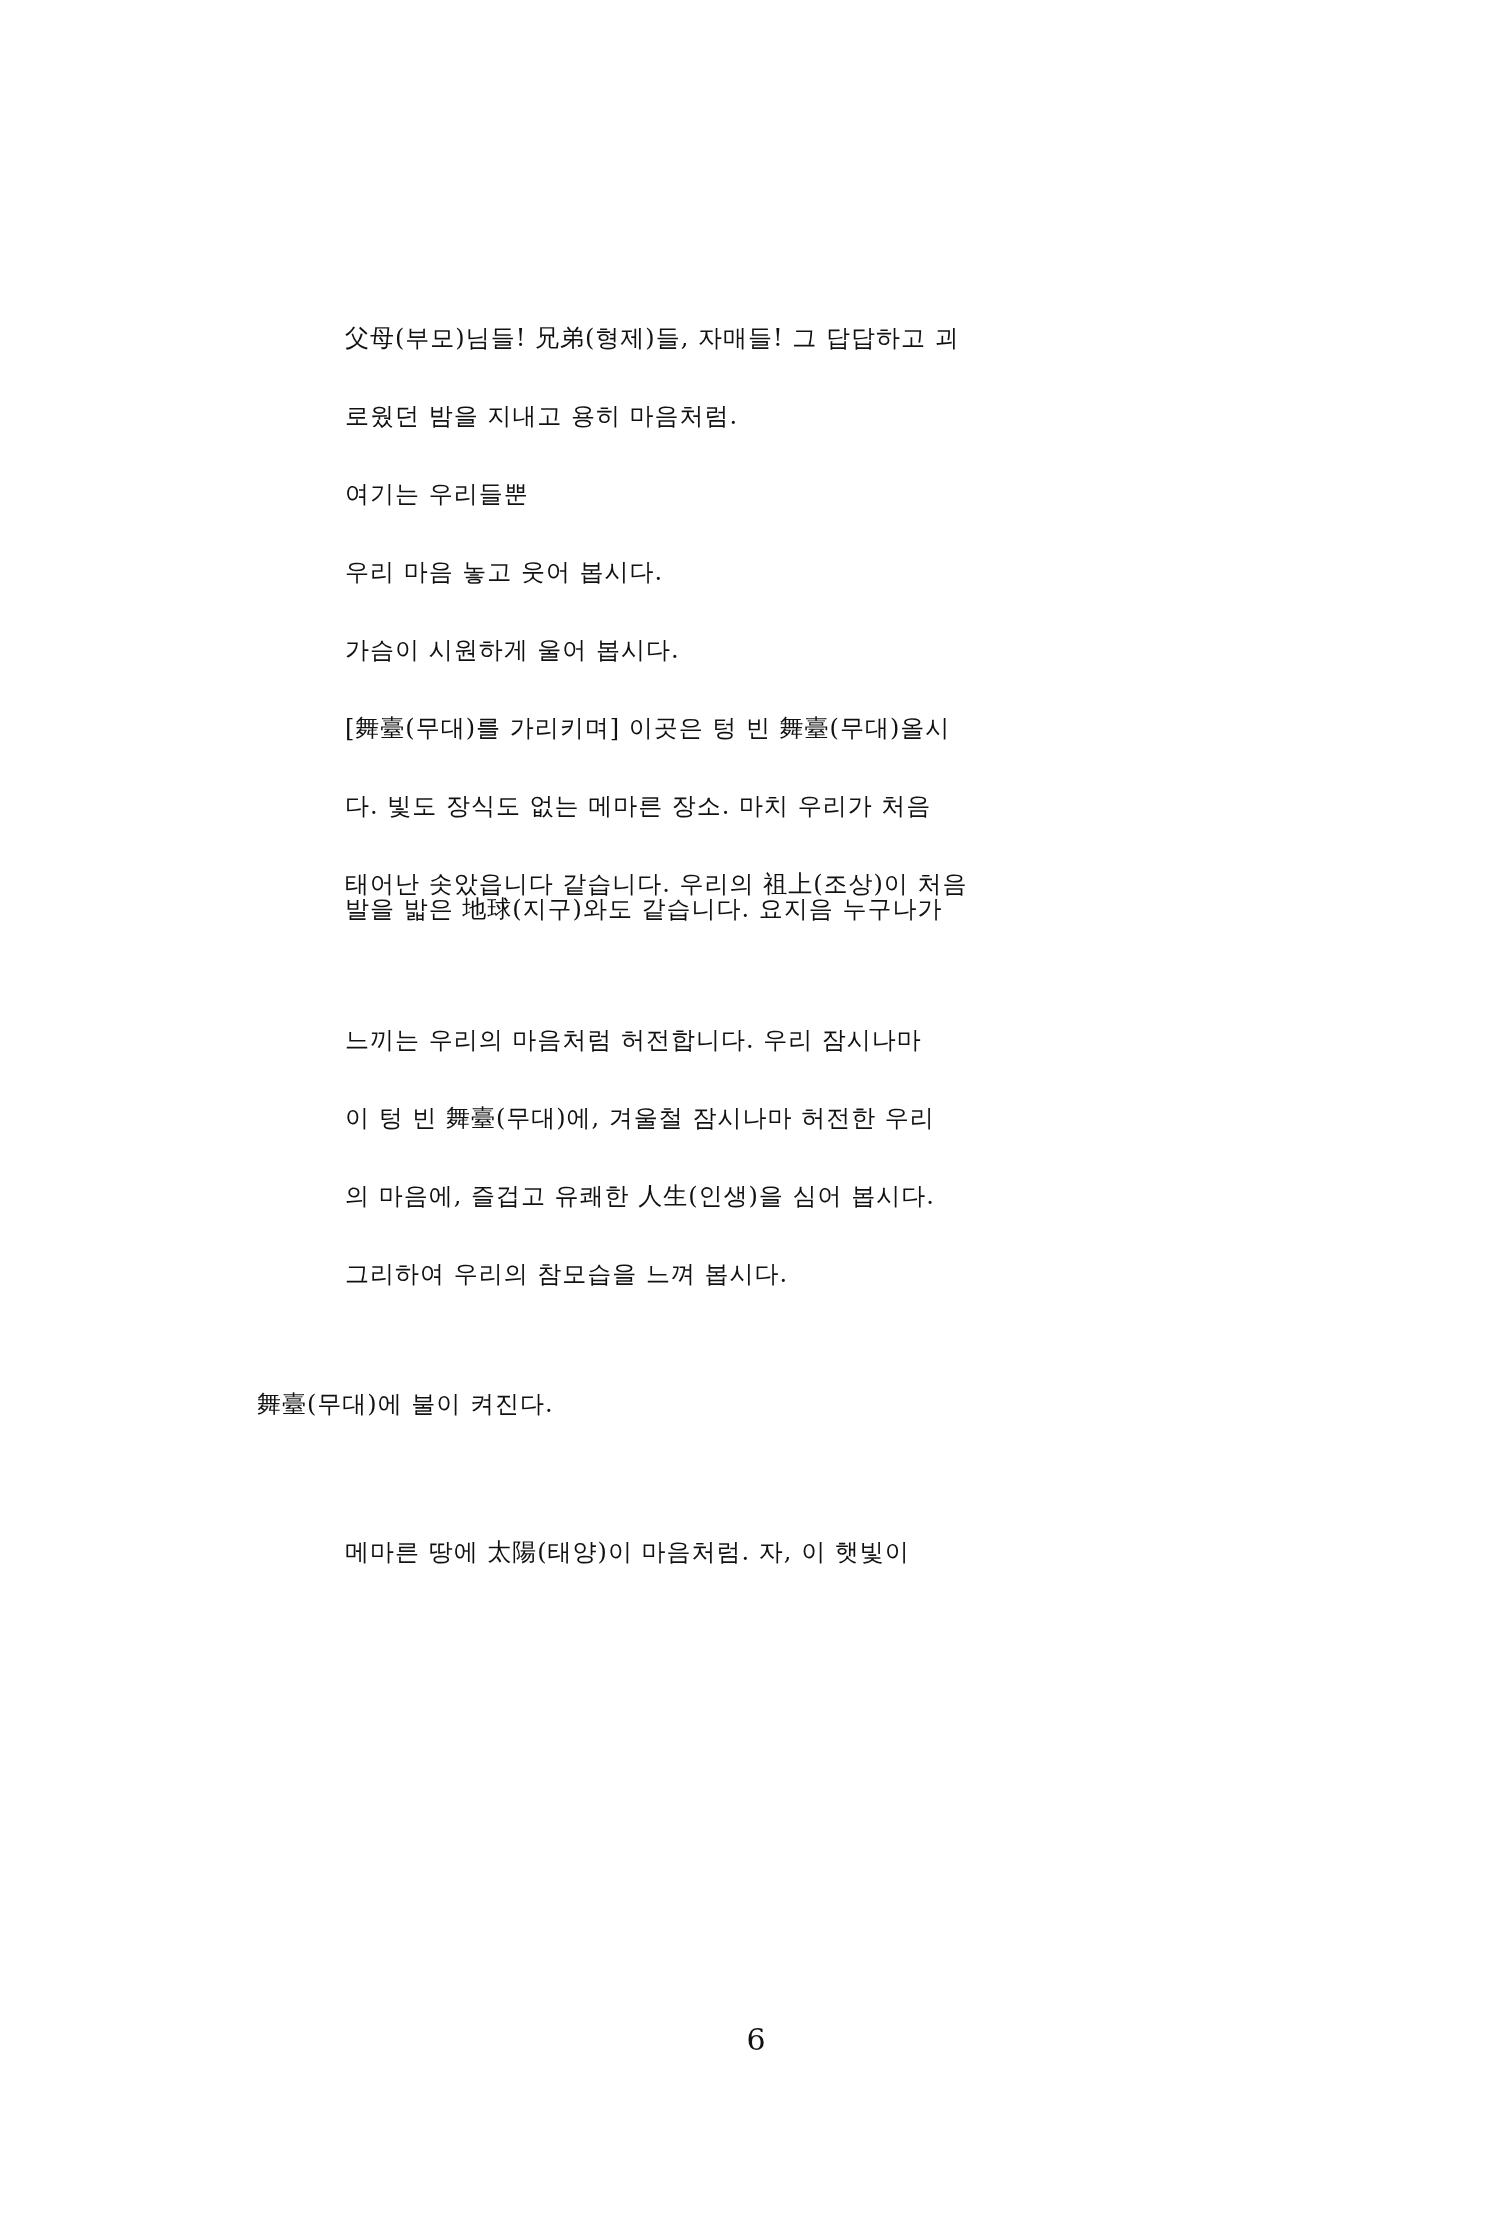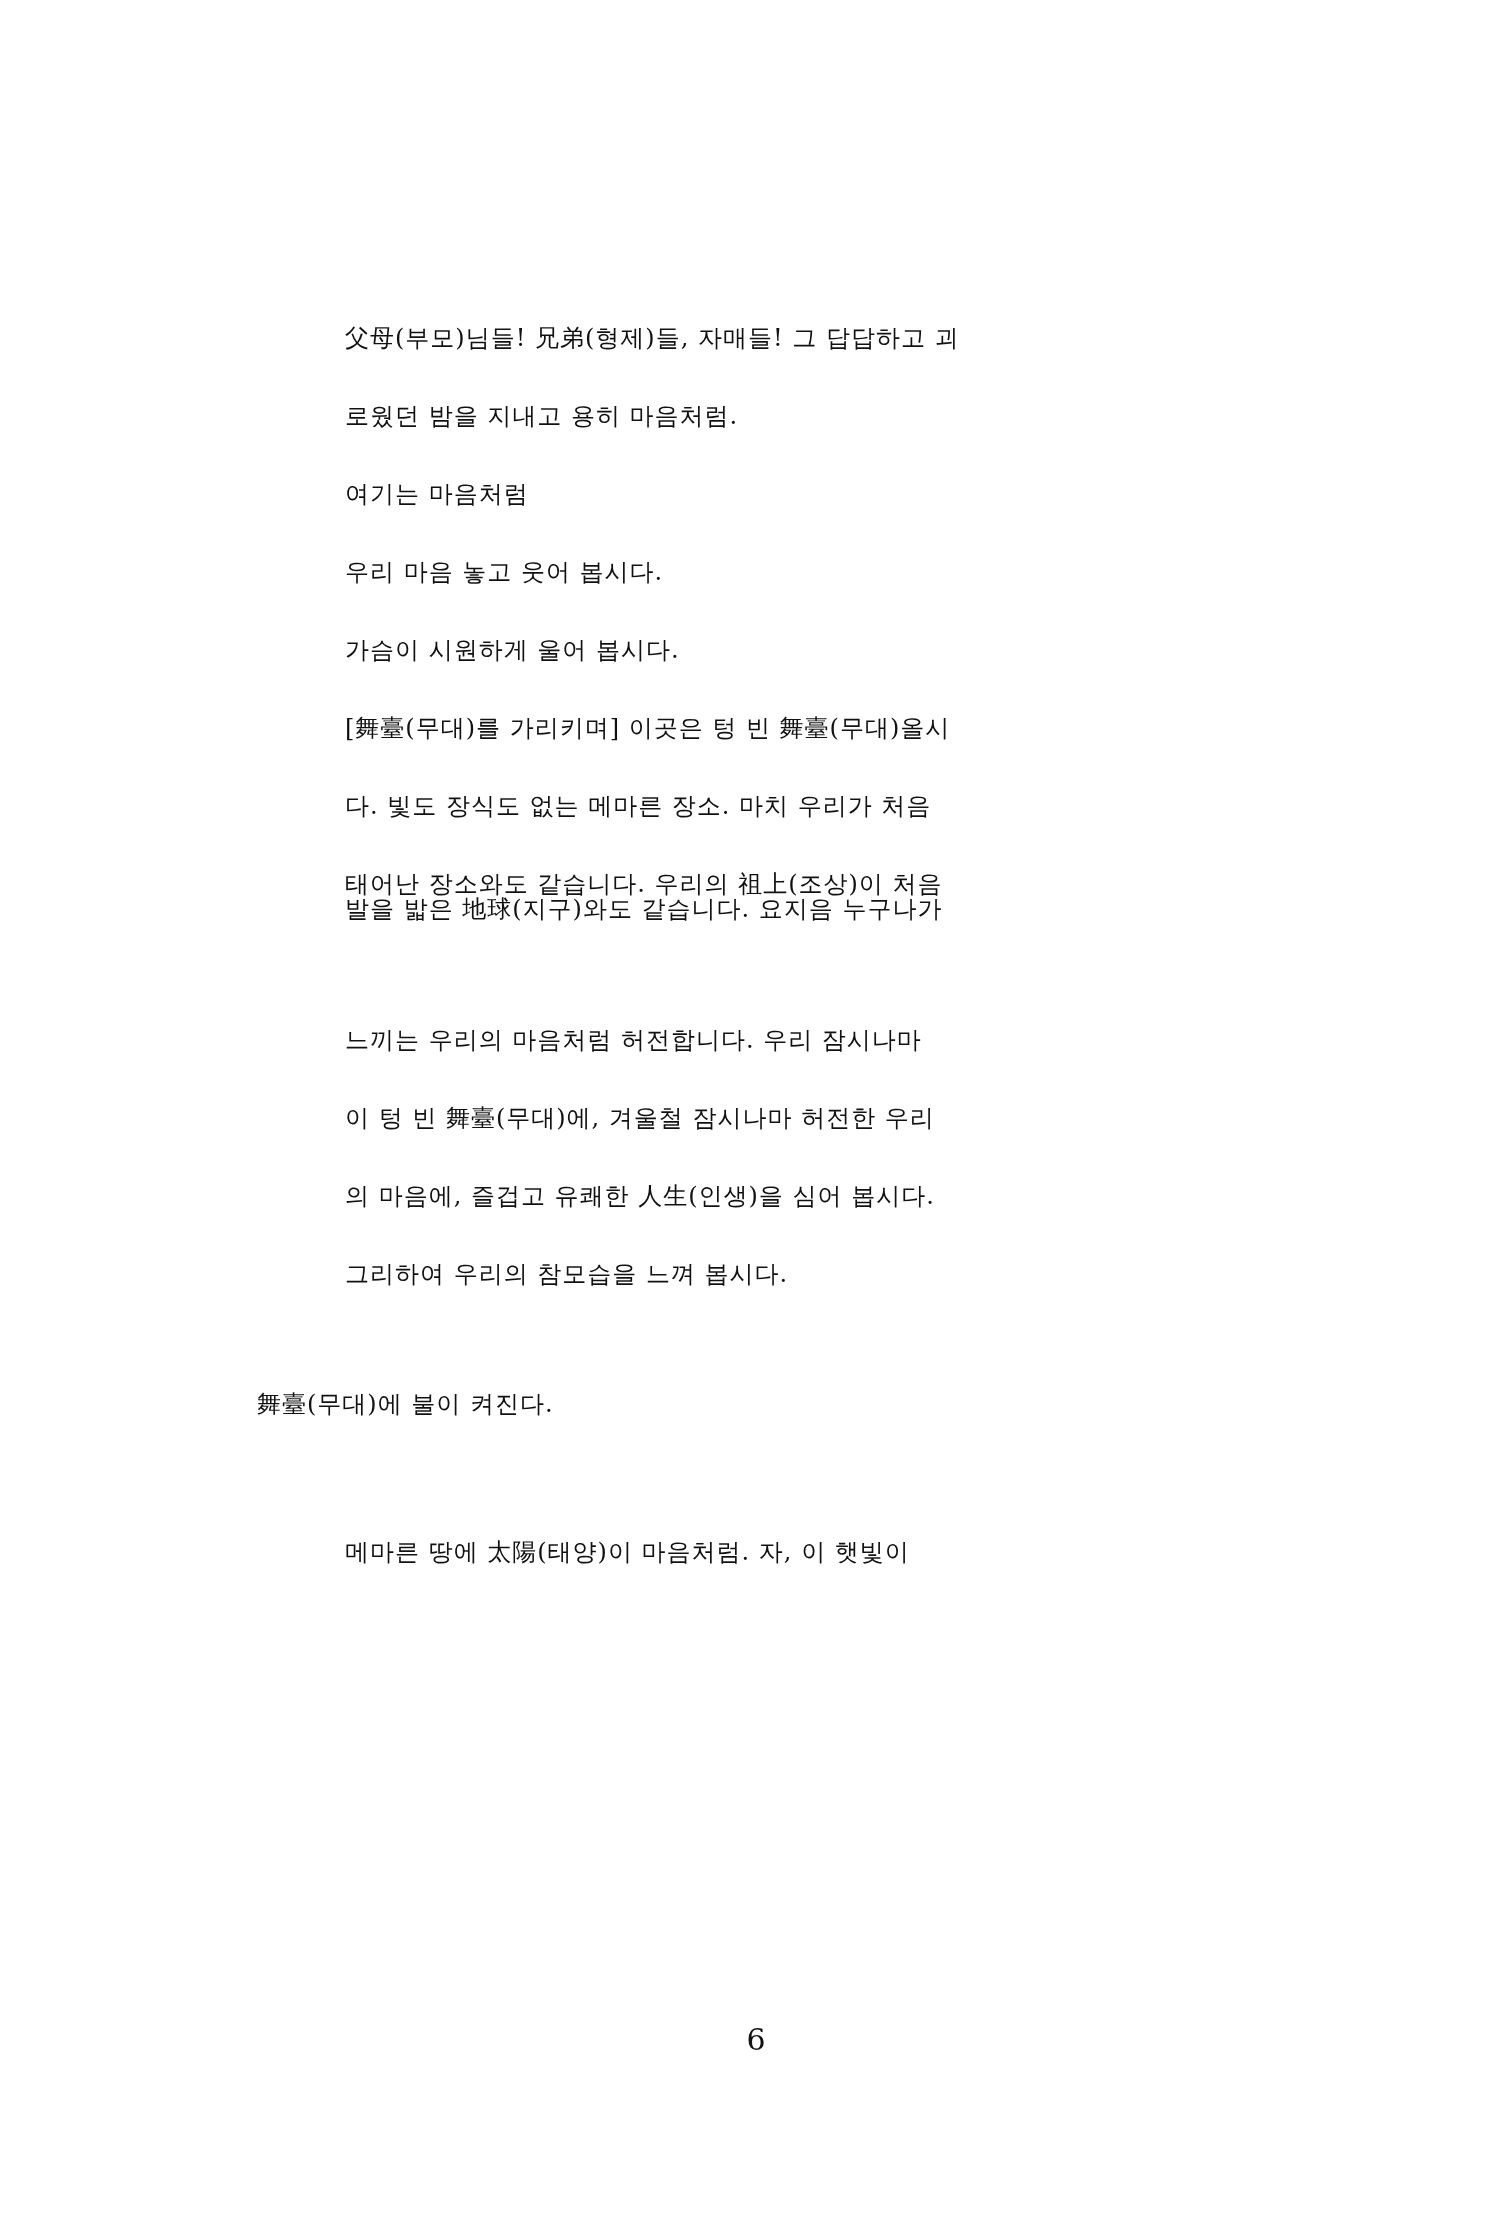--- a/index.html
+++ b/index.html
@@ -9,26 +9,26 @@
     .indent { left: 345px; }
     .outdent { left: 257px; }
     .pagenum { position: absolute; left: 0; width: 1512px; text-align: center; top: 2022px; font-size: 30px; }
   </style>
 </head>
 <body>
 
 <div>
   <div class="line indent" style="top:326px">父母(부모)님들! 兄弟(형제)들, 자매들! 그 답답하고 괴</div>
   <div class="line indent" style="top:404px">로웠던 밤을 지내고 용히 마음처럼.</div>
-  <div class="line indent" style="top:482px">여기는 마음처럼</div>
+  <div class="line indent" style="top:482px">여기는 우리들뿐</div>
   <div class="line indent" style="top:560px">우리 마음 놓고 웃어 봅시다.</div>
   <div class="line indent" style="top:638px">가슴이 시원하게 울어 봅시다.</div>
   <div class="line indent" style="top:716px">[舞臺(무대)를 가리키며] 이곳은 텅 빈 舞臺(무대)올시</div>
   <div class="line indent" style="top:794px">다. 빛도 장식도 없는 메마른 장소. 마치 우리가 처음</div>
-  <div class="line indent" style="top:872px">태어난 장소와도 같습니다. 우리의 祖上(조상)이 처음</div>
+  <div class="line indent" style="top:872px">태어난 솟았읍니다 같습니다. 우리의 祖上(조상)이 처음</div>
   <div class="line indent" style="top:897px">발을 밟은 地球(지구)와도 같습니다. 요지음 누구나가</div>
   <div class="line indent" style="top:1028px">느끼는 우리의 마음처럼 허전합니다. 우리 잠시나마</div>
   <div class="line indent" style="top:1106px">이 텅 빈 舞臺(무대)에, 겨울철 잠시나마 허전한 우리</div>
   <div class="line indent" style="top:1184px">의 마음에, 즐겁고 유쾌한 人生(인생)을 심어 봅시다.</div>
   <div class="line indent" style="top:1262px">그리하여 우리의 참모습을 느껴 봅시다.</div>
 
   <div class="line outdent" style="top:1392px">舞臺(무대)에 불이 켜진다.</div>
 
   <div class="line indent" style="top:1540px">메마른 땅에 太陽(태양)이 마음처럼. 자, 이 햇빛이</div>
 

